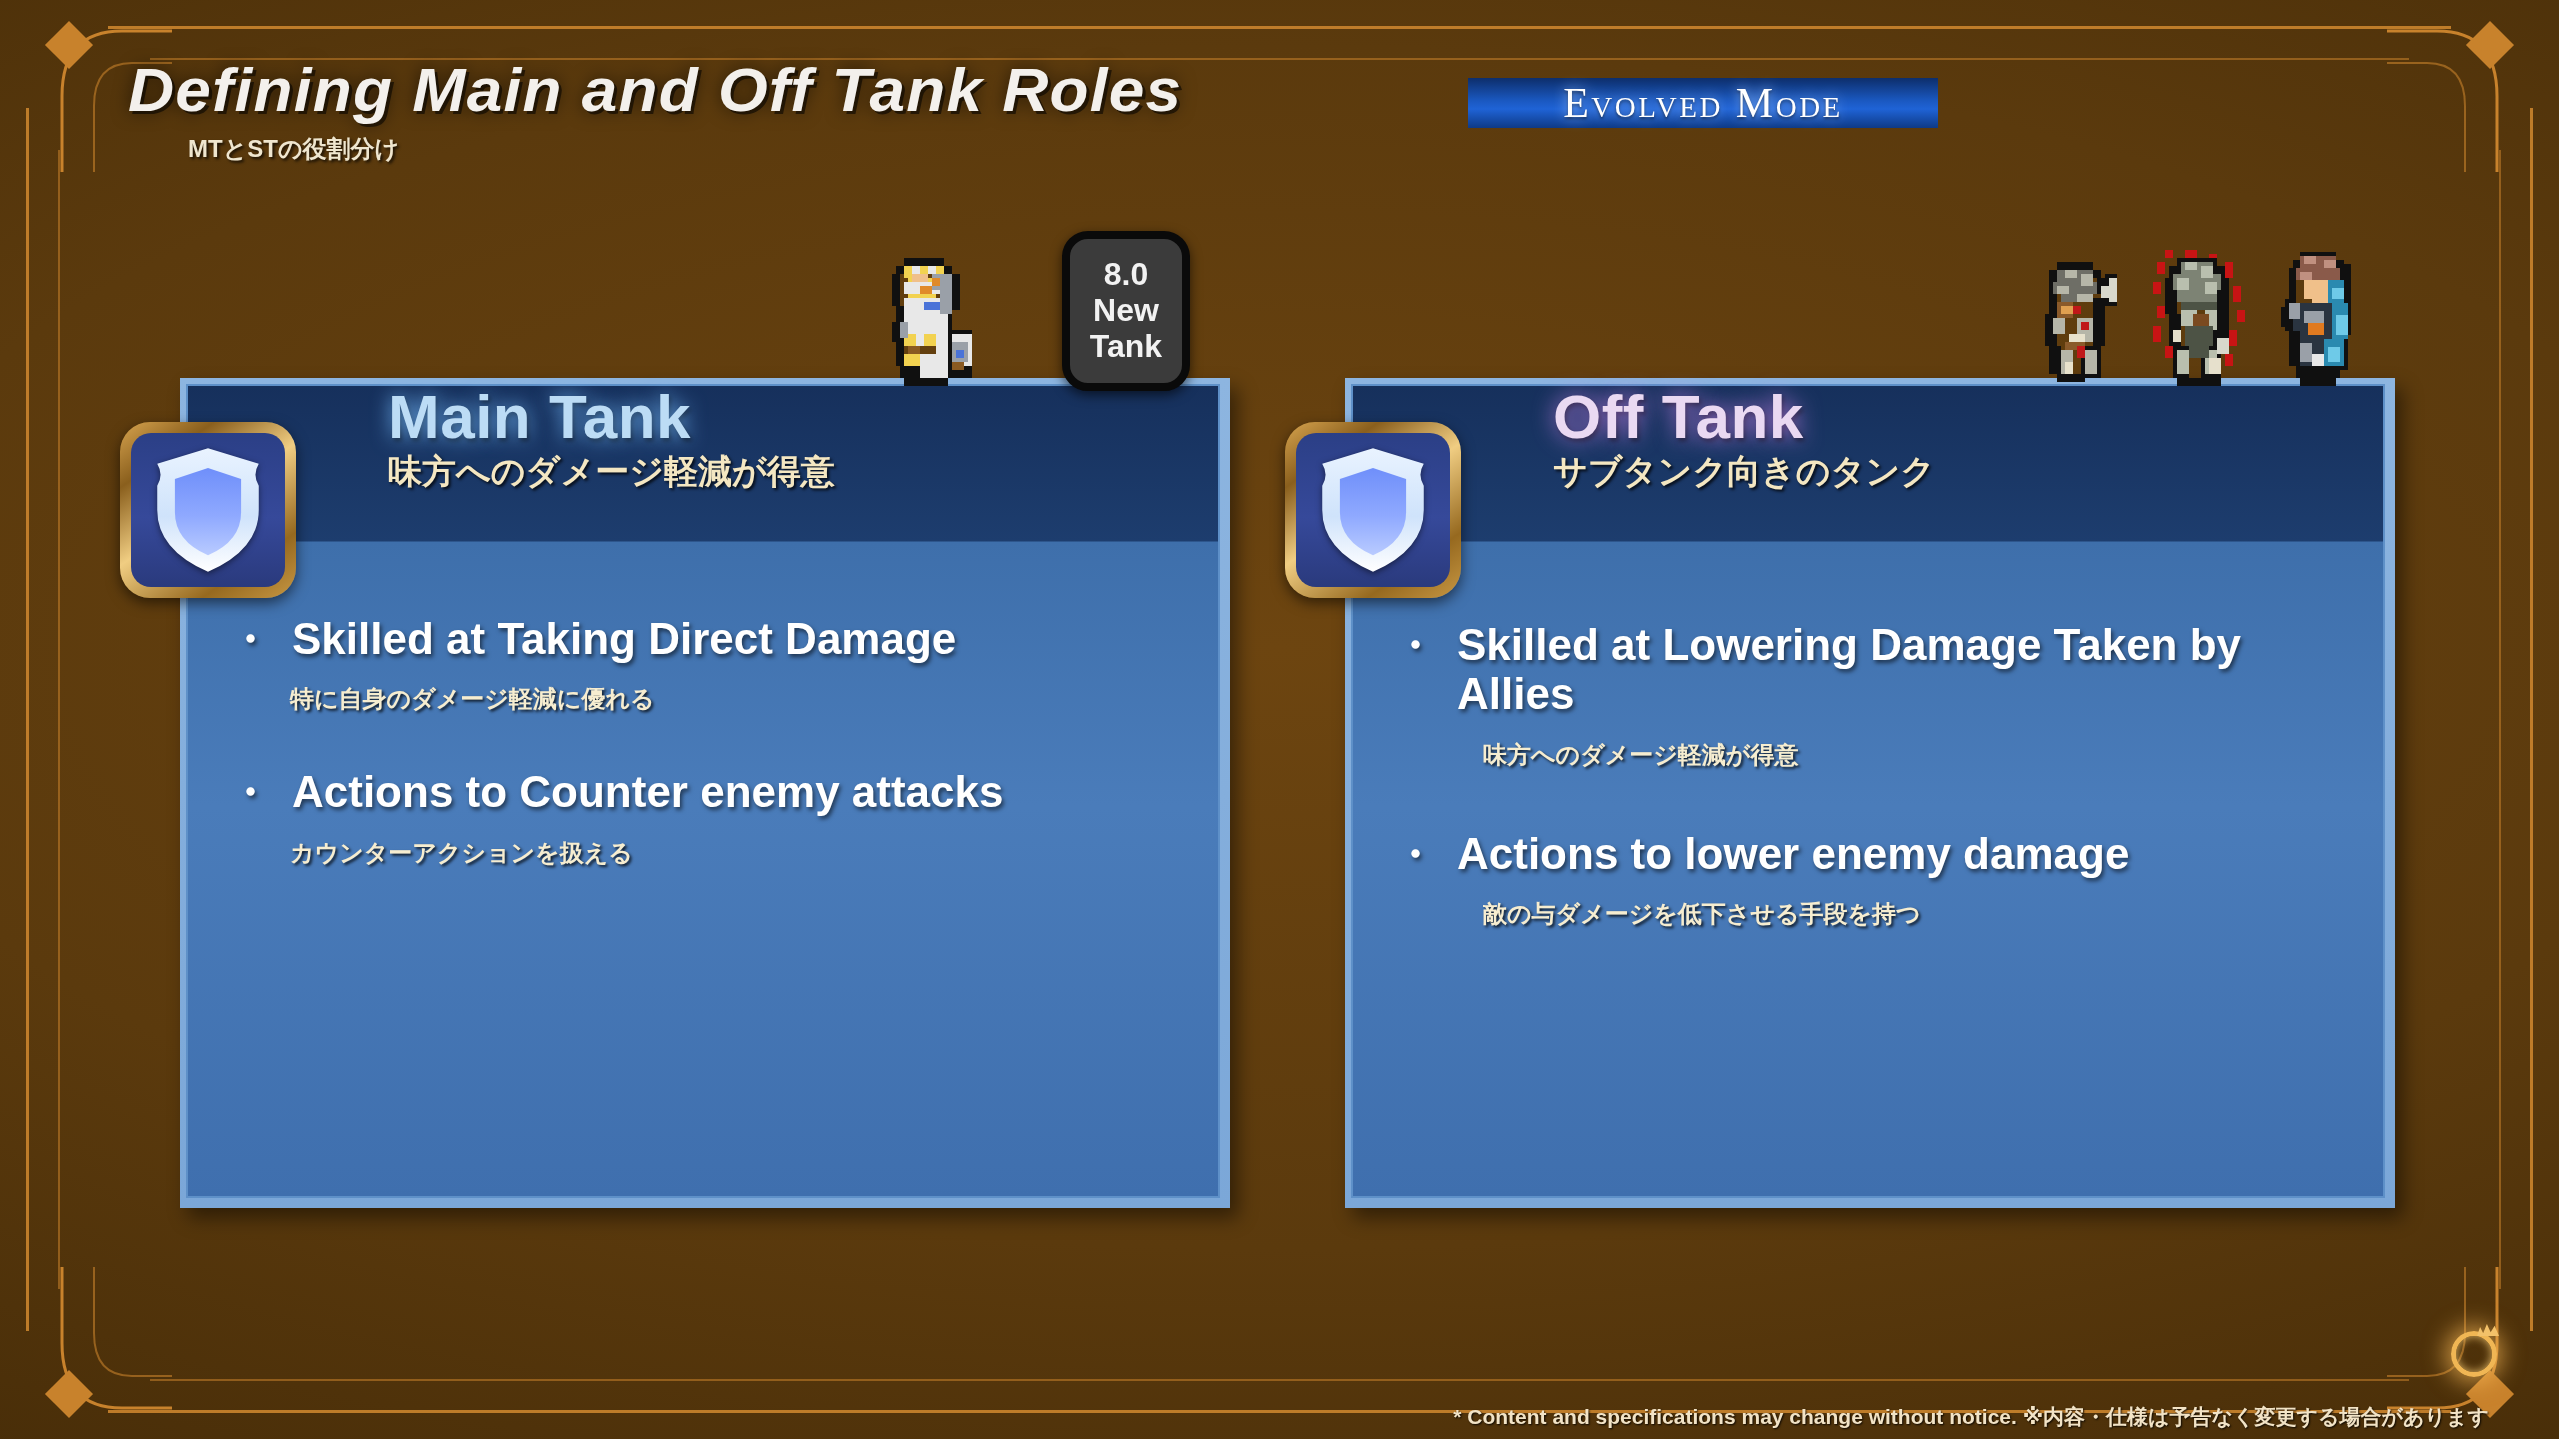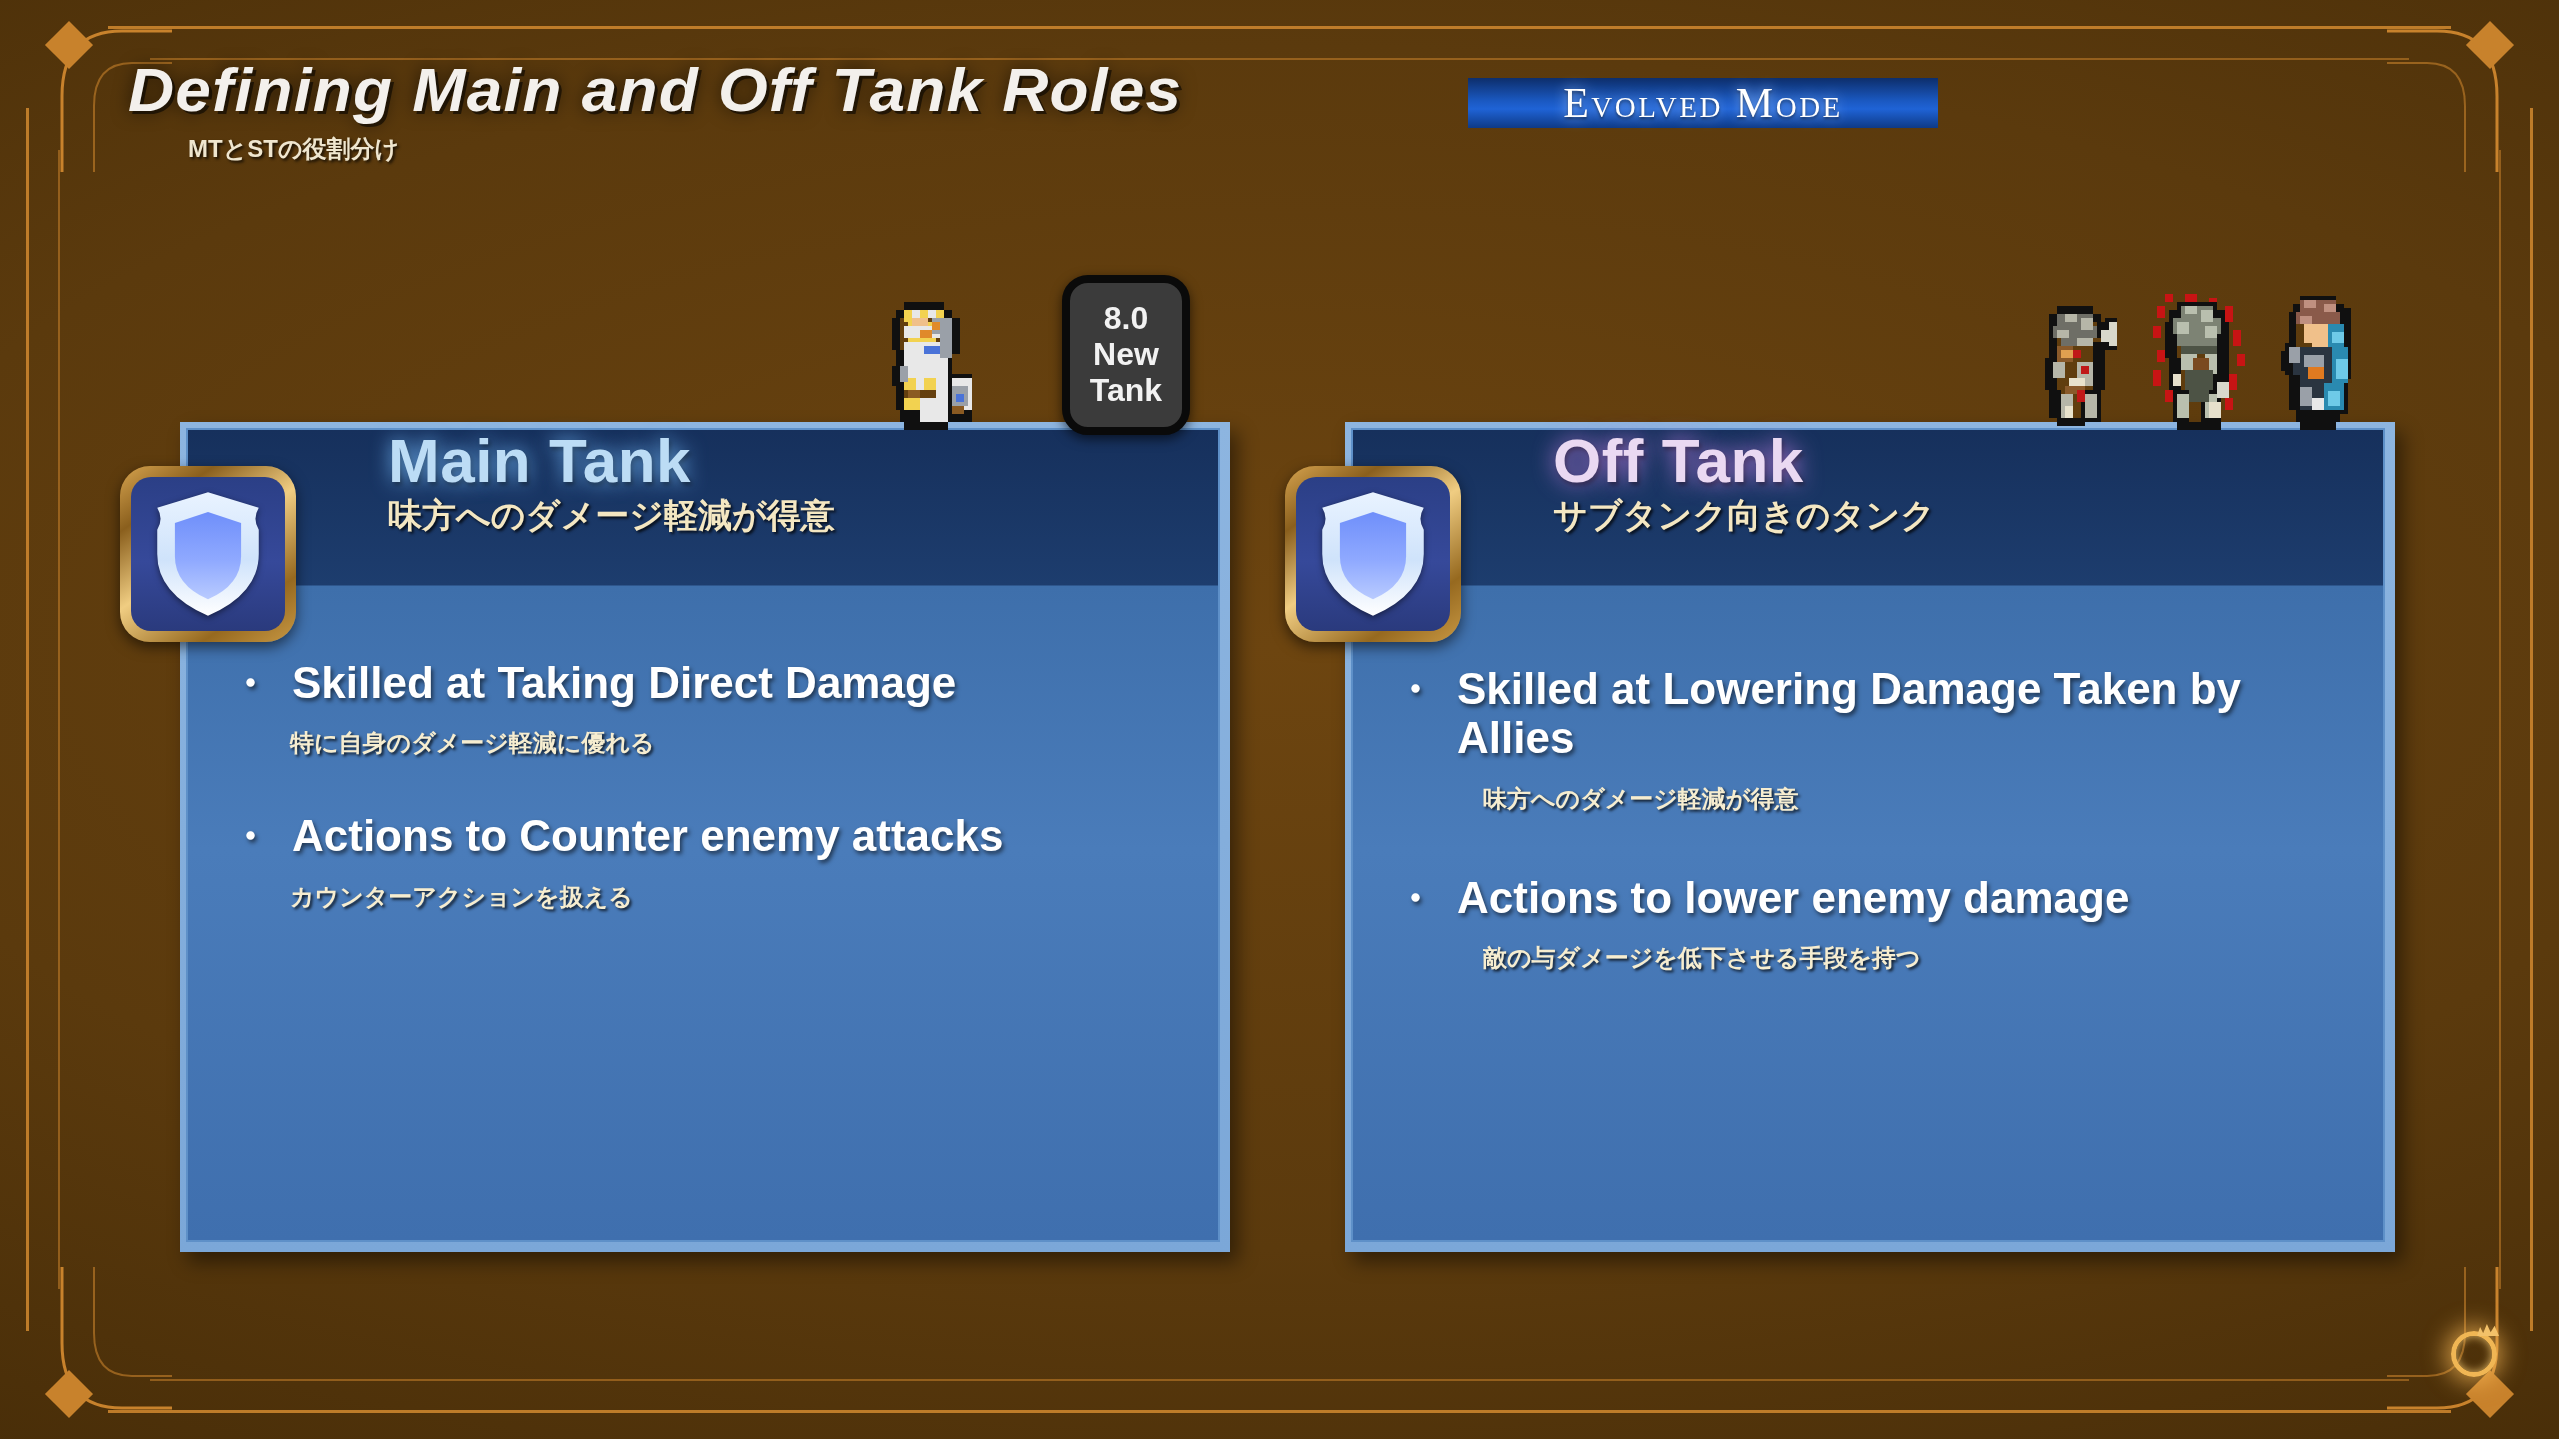--- a/index.html
+++ b/index.html
@@ -106,21 +106,21 @@
     font-size: 42px;
     letter-spacing: 2.5px;
     color: #ffffff;
     text-shadow: 0 0 14px rgba(160,200,255,.95), 0 2px 3px rgba(0,0,0,.6);
     white-space: nowrap;
   }
 
   
   .card {
     position: absolute;
-    top: 422px;
+    top: 378px;
     width: 1050px;
     height: 830px;
     background: linear-gradient(180deg, #8db5e0 0%, #7ba7d8 100%);
     padding: 6px 10px 10px 6px;
     box-shadow: 8px 10px 18px rgba(0,0,0,.45);
   }
   #card-main-tank { left: 180px; }
   #card-off-tank  { left: 1345px; }
 
   .card-inner {
@@ -618,14 +618,15 @@
             <span class="bullet-dot">・</span>
             <span>Actions to lower enemy damage</span>
           </div>
           <div class="bullet-ja">敵の与ダメージを低下させる手段を持つ</div>
         </div>
       </div>
 
     </div>
   </div>
 
+  <div id="footer-note">* Content and specifications may change without notice.  ※内容・仕様は予告なく変更する場合があります</div>
 
 </div>
 
 </body></html>

